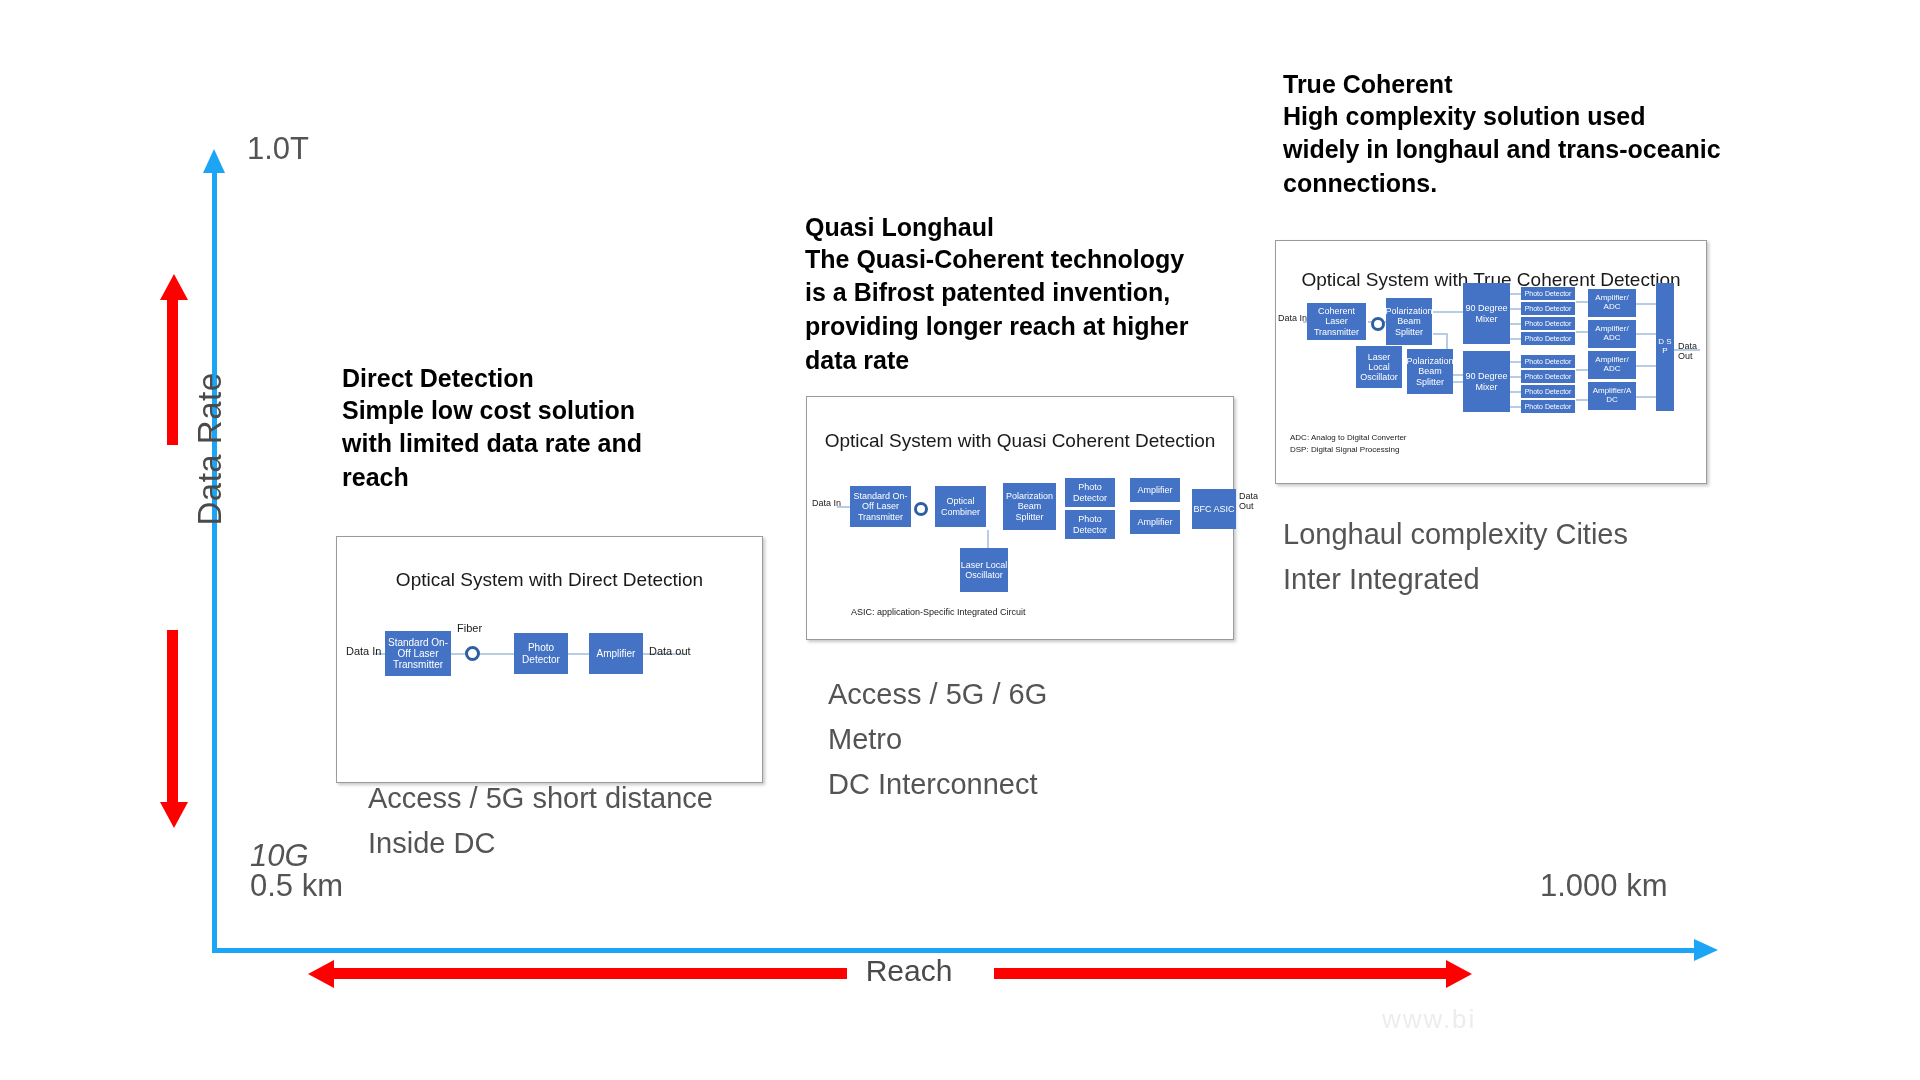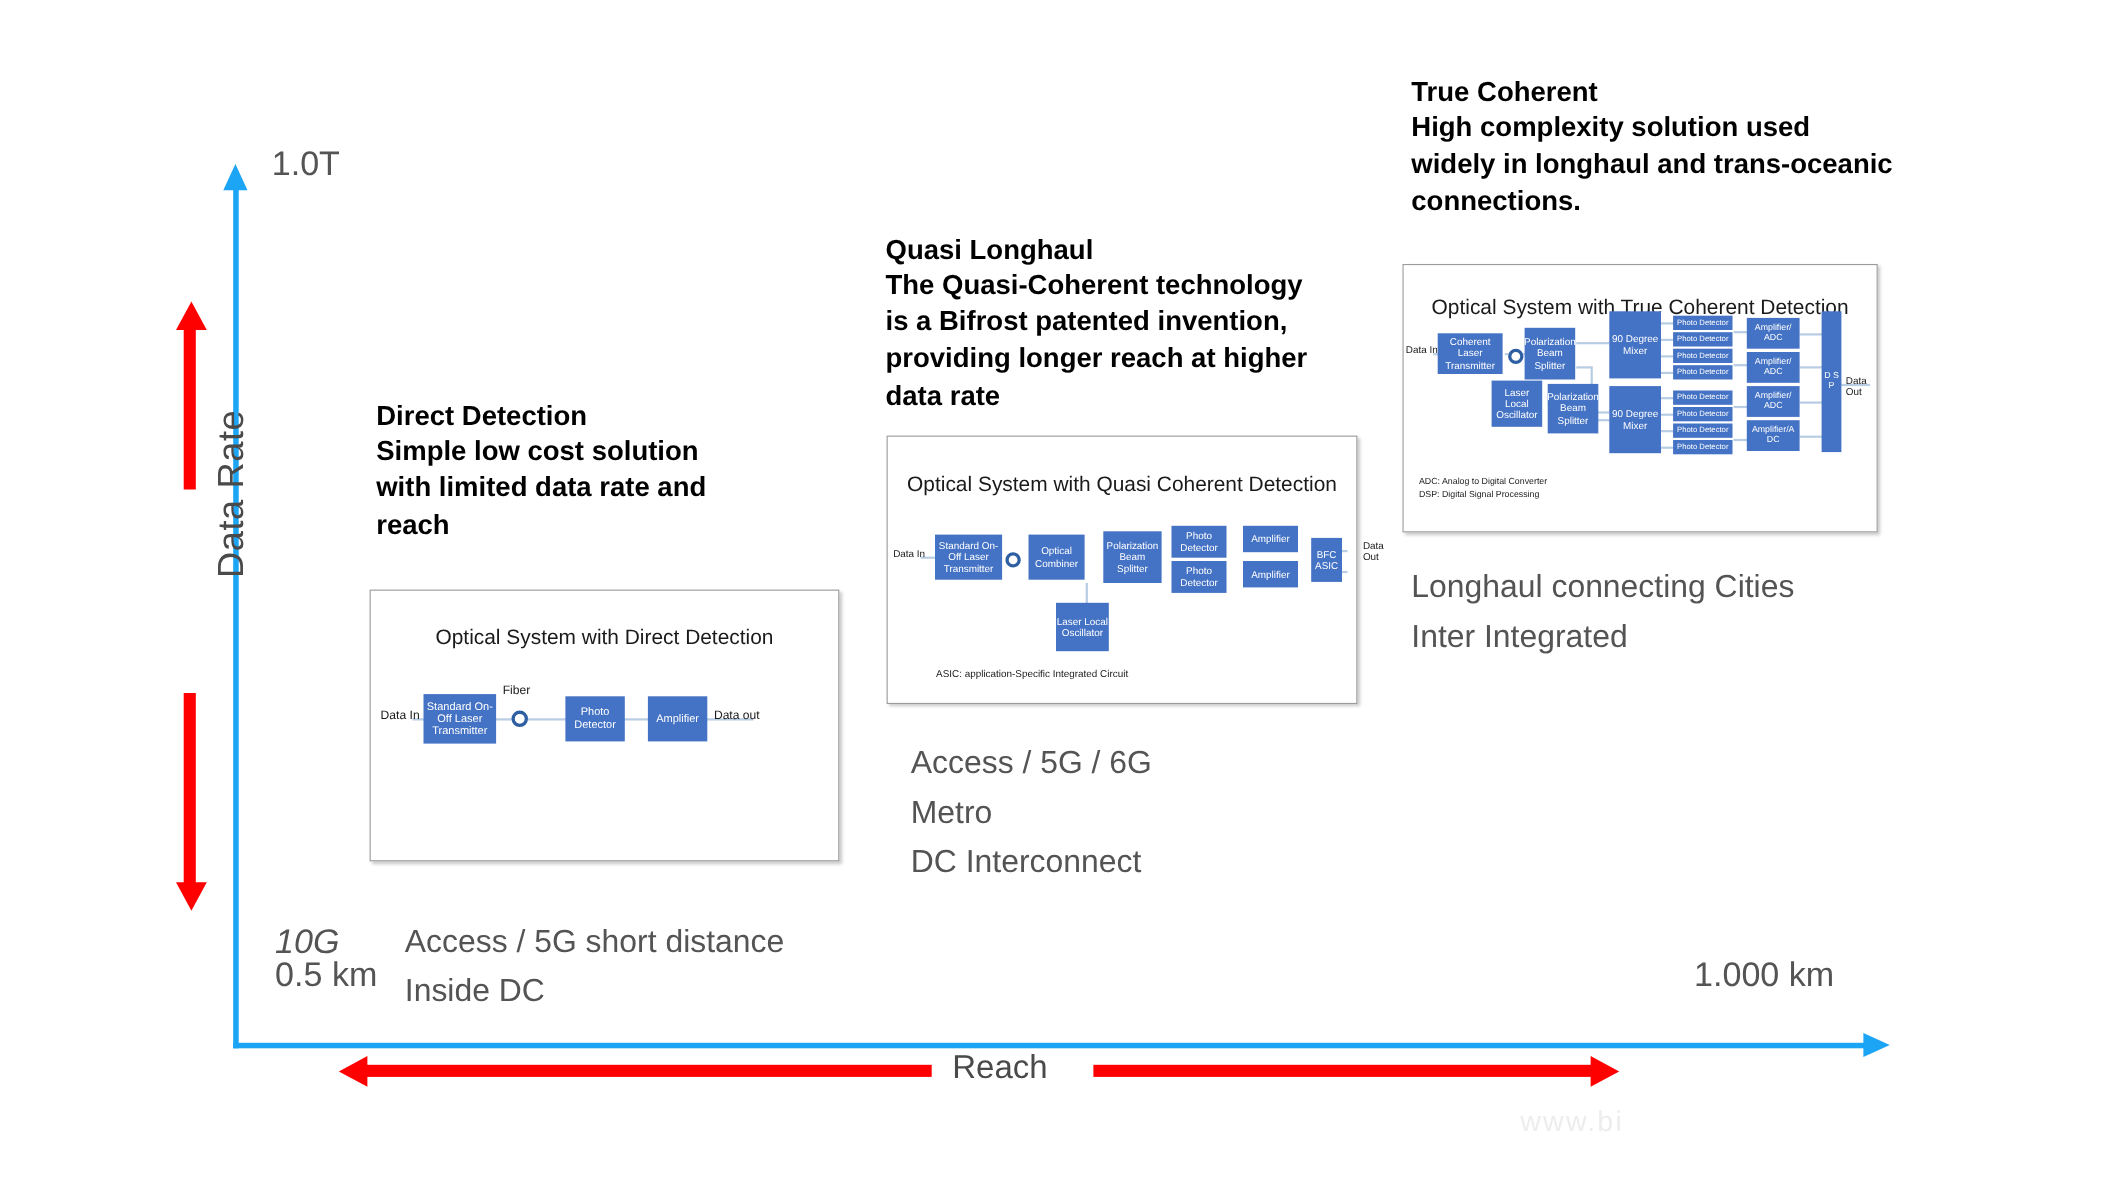--- a/index.html
+++ b/index.html
@@ -54,21 +54,21 @@
   #tick-right{left:1540px;top:868px;}
 
   
   .callout-title{font-size:25px;font-weight:bold;color:#000;line-height:1.18;}
   .callout-body{font-size:25px;color:#000;line-height:1.35;font-weight:bold;}
   .usage{font-size:29px;color:#545454;line-height:1.55;}
 
   #dd-callout{left:342px;top:364px;width:330px;}
   #qc-callout{left:805px;top:213px;width:390px;}
   #tc-callout{left:1283px;top:70px;width:440px;}
-  #dd-usage{left:368px;top:834px;width:420px;}
+  #dd-usage{left:368px;top:776px;width:420px;}
   #qc-usage{left:828px;top:672px;width:340px;}
   #tc-usage{left:1283px;top:512px;width:440px;}
 
   
   .panel{background:#fff;border:1px solid #9b9b9b;box-shadow:2px 2px 3px rgba(0,0,0,.22);}
   #panel-dd{left:336px;top:536px;width:425px;height:245px;}
   #panel-qc{left:806px;top:396px;width:426px;height:242px;}
   #panel-tc{left:1275px;top:240px;width:430px;height:242px;}
   .panel-title{text-align:center;font-size:19px;color:#1a1a1a;}
   #panel-dd .panel-title{margin-top:32px;}
@@ -171,21 +171,21 @@
   <div class="blk" style="left:153px;top:151px;width:48px;height:44px;font-size:9px;">Laser Local Oscillator</div>
 
   <div class="blk" style="left:196px;top:86px;width:53px;height:47px;font-size:9px;">Polarization Beam Splitter</div>
 
   <div class="blk" style="left:258px;top:81px;width:50px;height:29px;font-size:9px;">Photo Detector</div>
   <div class="blk" style="left:258px;top:113px;width:50px;height:29px;font-size:9px;">Photo Detector</div>
 
   <div class="blk" style="left:323px;top:81px;width:50px;height:24px;font-size:9px;">Amplifier</div>
   <div class="blk" style="left:323px;top:113px;width:50px;height:24px;font-size:9px;">Amplifier</div>
 
-  <div class="blk" style="left:385px;top:92px;width:28px;height:40px;font-size:9px;">BFC ASIC</div>
+  <div class="blk" style="left:385px;top:92px;width:44px;height:40px;font-size:9px;">BFC ASIC</div>
 
   <span class="io-lbl" style="left:432px;top:94px;font-size:9px;">Data Out</span>
 
   <span class="note" style="left:44px;top:210px;font-size:9px;">ASIC: application-Specific Integrated Circuit</span>
 </div>
 
 <div class="abs usage" id="qc-usage">
   <div>Access / 5G / 6G</div>
   <div>Metro</div>
   <div>DC Interconnect</div>
@@ -256,17 +256,17 @@
 
   <div class="blk" style="left:380px;top:42px;width:18px;height:128px;font-size:8px;flex-direction:column;">D S P</div>
 
   <span class="io-lbl" style="left:402px;top:100px;font-size:9px;">Data Out</span>
 
   <span class="note" style="left:14px;top:192px;font-size:8px;">ADC: Analog to Digital Converter</span>
   <span class="note" style="left:14px;top:204px;font-size:8px;">DSP: Digital Signal Processing</span>
 </div>
 
 <div class="abs usage" id="tc-usage">
-  <div>Longhaul connecting Cities</div>
+  <div>Longhaul complexity Cities</div>
   <div>Inter Integrated</div>
 </div>
 
 <div class="abs" id="watermark">www.bi</div>
 
 </body></html>

